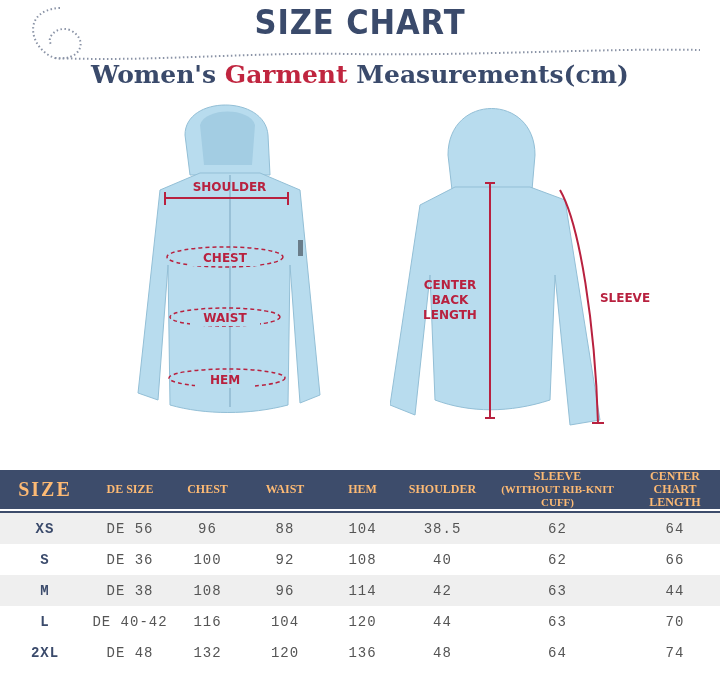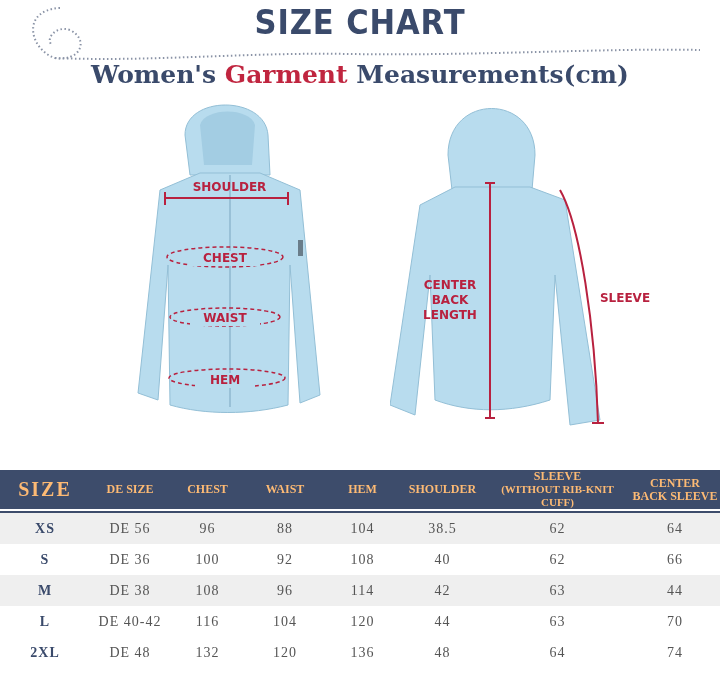--- a/index.html
+++ b/index.html
@@ -8,21 +8,21 @@
   .swirl{position:absolute;left:0;top:0;width:720px;height:70px;}
   .subtitle{position:absolute;left:0;width:720px;top:60px;text-align:center;font-family:"DejaVu Serif",serif;font-weight:bold;font-size:25px;color:#3a4a6b;}
   .subtitle .accent{color:#c0253f;}
   .illus{position:absolute;top:95px;}
   .lbl{position:absolute;font-family:"DejaVu Sans",sans-serif;font-weight:bold;color:#b8213f;font-size:12px;text-align:center;line-height:15px;}
   table{position:absolute;left:0;top:470px;width:720px;border-collapse:collapse;}
   thead th{background:#3d4c6b;color:#fdba74;font-family:"Liberation Serif",serif;font-weight:bold;font-size:12px;height:38px;padding:0;text-align:center;line-height:13px;}
   thead th.size{font-size:20px;letter-spacing:2px;}
   thead th small{font-size:11px;font-weight:bold;}
   .sep td{height:2px;padding:0;background:#3d4c6b;border-top:2px solid #fff;}
-  tbody td{text-align:center;font-family:Liberation Serif, serif;font-size:14px;color:#555;padding:0;height:31px;letter-spacing:1px;}
+  tbody td{text-align:center;font-family:Liberation Mono, monospace;font-size:14px;color:#555;padding:0;height:31px;letter-spacing:1px;}
   tbody td.sz{font-weight:bold;color:#3a4a6b;}
   tbody tr.alt td{background:#efefef;}
 </style>
 </head>
 <body>
 
 <svg class="swirl" viewBox="0 0 720 70">
   <path d="M60 8 C 20 10, 30 50, 55 58 C 80 62, 90 40, 70 30 C 55 25, 45 40, 52 45" fill="none" stroke="#8a93a6" stroke-width="2" stroke-dasharray="1.5 2.5"></path>
   <path d="M55 58 C 150 62, 250 52, 350 54 C 480 56, 600 48, 700 50" fill="none" stroke="#8a93a6" stroke-width="2" stroke-dasharray="1.5 2.5"></path>
 </svg>
@@ -75,21 +75,21 @@
     <tr>
       <th class="size" style="width:90px">SIZE</th>
       <th style="width:80px">DE SIZE</th>
       <th style="width:75px">CHEST</th>
       <th style="width:80px">WAIST</th>
       <th style="width:75px">HEM</th>
       <th style="width:85px">SHOULDER</th>
       <th style="width:145px"><div>SLEEVE</div><small>(WITHOUT RIB-KNIT CUFF)</small></th>
       <th style="width:90px">
           <div>CENTER</div>
-          <div>BACK SLEEVE</div>
+          <div>CHART LENGTH</div>
         </th>
     </tr>
     <tr class="sep">
         <td colspan="8"></td>
       </tr>
   </thead>
   <tbody>
     <tr class="alt">
       <td class="sz">XS</td>
       <td>DE 56</td>

